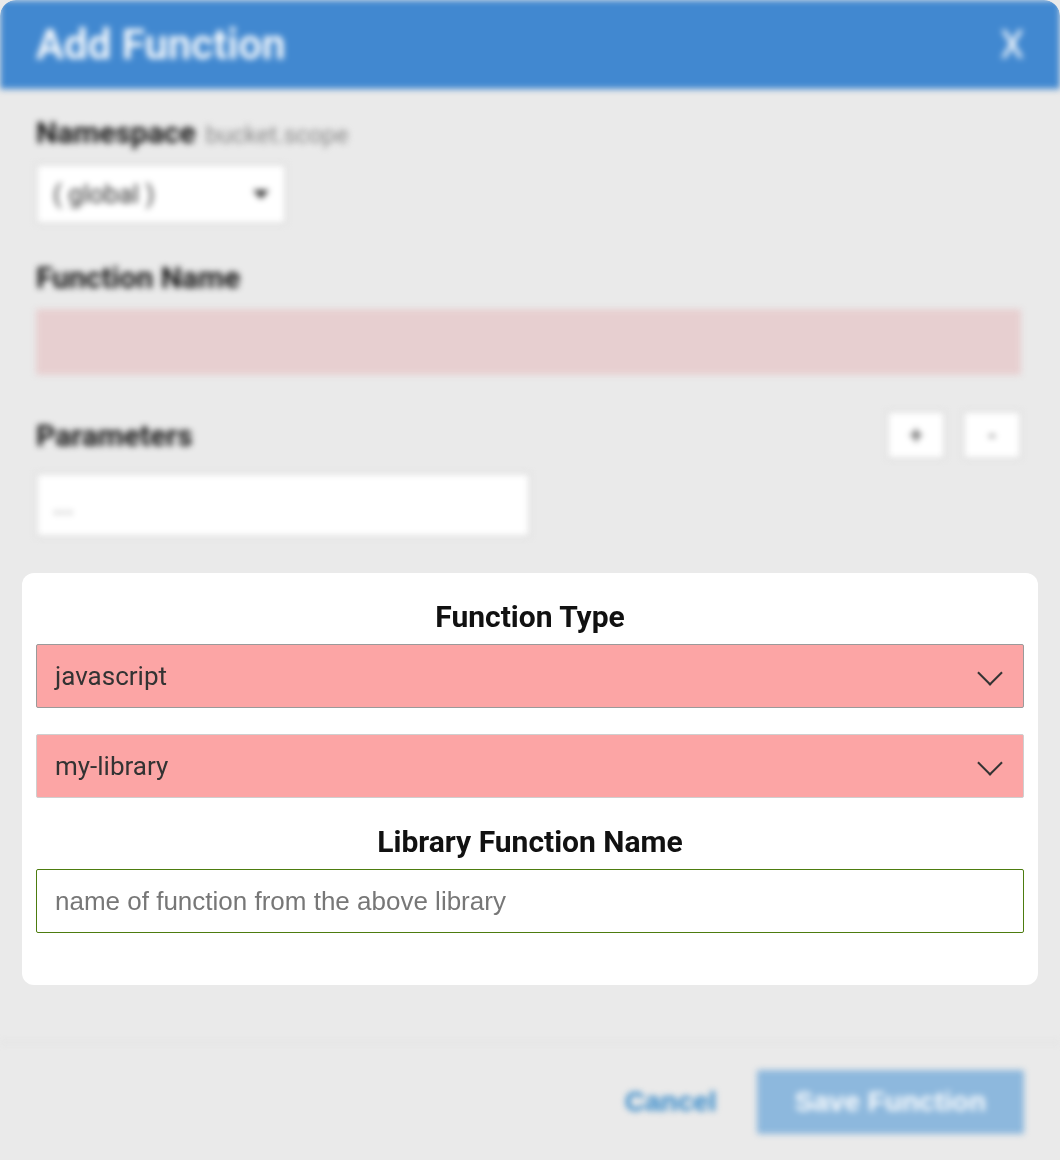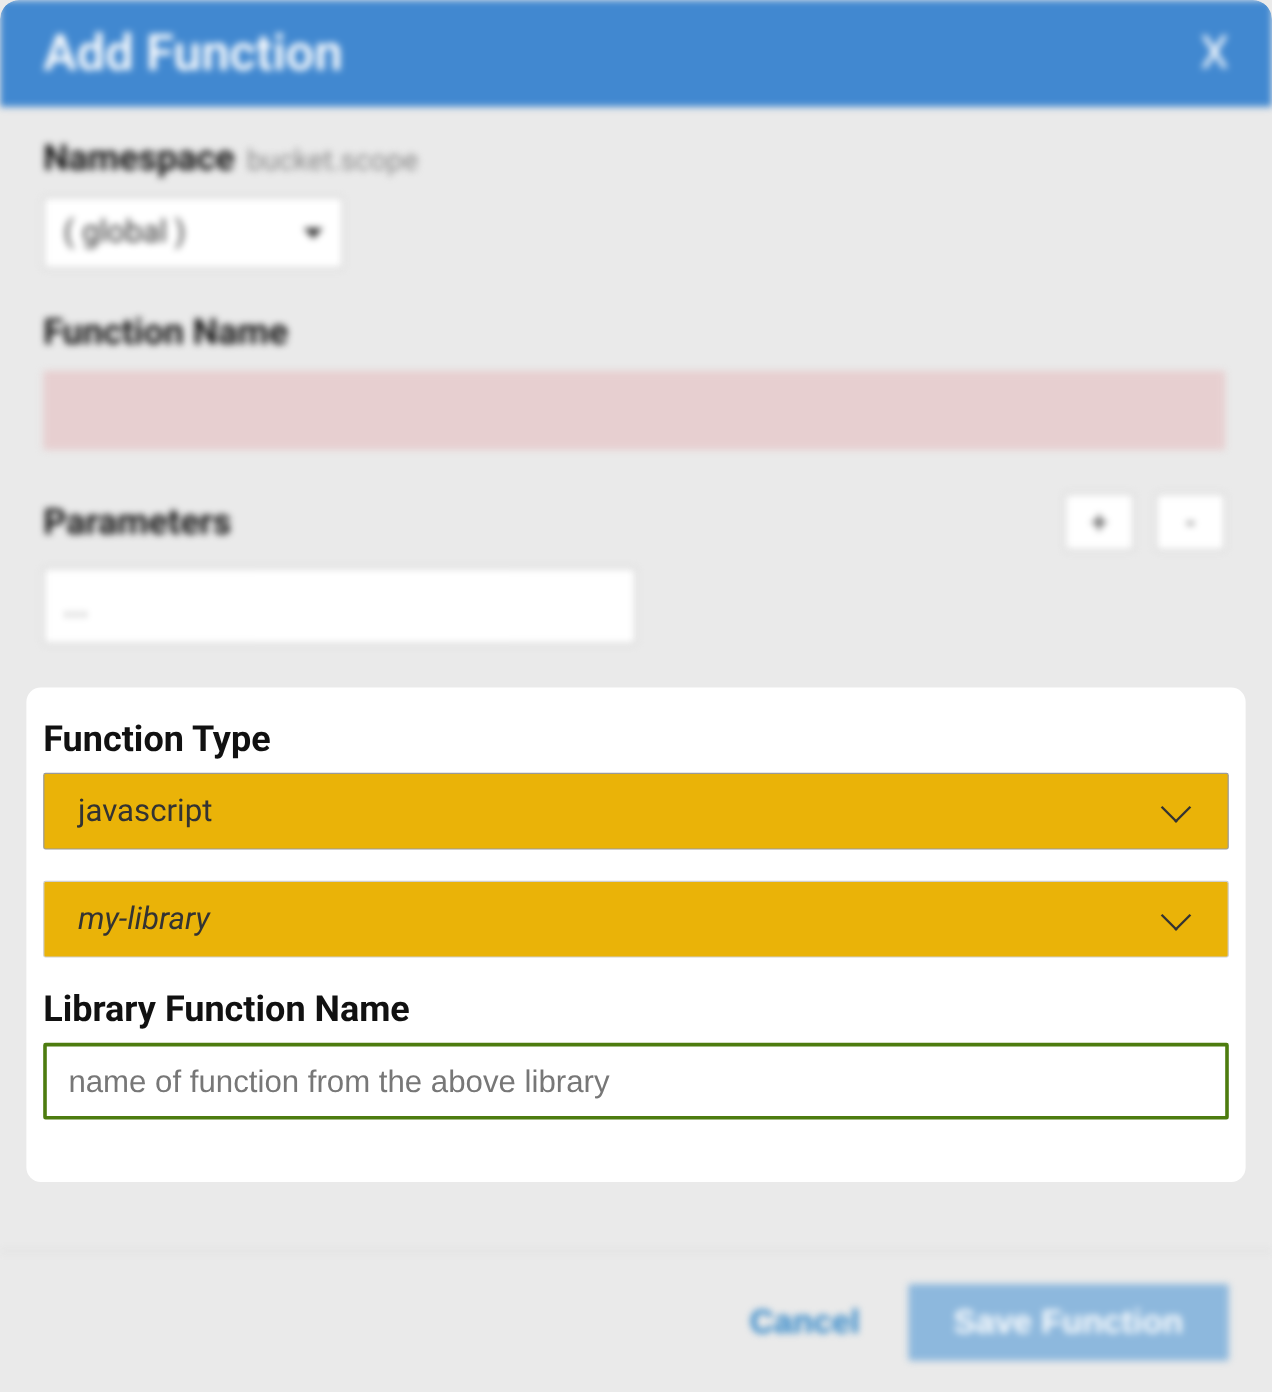--- a/index.html
+++ b/index.html
@@ -8,44 +8,44 @@
 
     .modal { width: 100%; height: 100%; display: flex; flex-direction: column; border-radius: 16px; overflow: hidden; }
 
     .header { background: #4188d0; color: #fff; display: flex; align-items: center; justify-content: space-between; padding: 20px 36px; filter: blur(3px); }
     .header h1 { font-size: 42px; font-weight: 600; }
     .header .close { font-size: 38px; font-weight: 400; cursor: pointer; }
 
     .content { flex: 1; position: relative; }
 
     .blur-section { padding: 26px 36px 0 36px; filter: blur(3px); }
-    .label { font-size: 30px; font-weight: 700; color: #111; }
+    .label { font-size: 30px; font-weight: 700; color: #111; text-align: center; }
     .sublabel { font-size: 24px; color: #888; font-weight: 400; margin-left: 6px; }
     .row { margin-bottom: 36px; }
 
     .select-small { margin-top: 14px; width: 250px; height: 60px; border: 1px solid #bcbcbc; background: #fff; display: flex; align-items: center; justify-content: space-between; padding: 0 16px; font-size: 26px; color: #333; border-radius: 2px; }
     .select-small .caret { width: 0; height: 0; border-left: 8px solid transparent; border-right: 8px solid transparent; border-top: 9px solid #333; }
 
     .fn-name-box { margin-top: 14px; width: 985px; height: 66px; background: #e7cfd0; border-radius: 2px; }
 
     .params-row { display: flex; align-items: center; justify-content: space-between; width: 985px; }
     .param-buttons { display: flex; gap: 18px; }
     .sq-btn { width: 58px; height: 48px; border: 1px solid #bcbcbc; background: #fff; font-size: 24px; color: #333; display: flex; align-items: center; justify-content: center; border-radius: 2px; cursor: pointer; }
 
     .param-input { margin-top: 14px; width: 494px; height: 64px; border: 1px solid #bcbcbc; background: #fff; display: flex; align-items: center; padding: 0 16px; font-size: 26px; color: #777; border-radius: 2px; }
 
     .focus-panel { margin: 28px 22px 0 22px; background: #fff; border-radius: 12px; padding: 26px 14px 40px 14px; }
     .focus-panel .row { margin-bottom: 26px; }
     .focus-panel .label { font-size: 30px; font-weight: 700; color: #111; display: block; margin-bottom: 10px; }
 
-    .wide-select { width: 100%; height: 64px; border: 1px solid #9a9a9a; background: #eab308; display: flex; align-items: center; justify-content: space-between; padding: 0 28px; font-size: 26px; color: #333; border-radius: 2px; cursor: pointer; }
-    .wide-select.light { border-color: #cfcfcf; font-style: italic; }
+    .wide-select { width: 100%; height: 64px; border: 1px solid #9a9a9a; background: #fca5a5; display: flex; align-items: center; justify-content: space-between; padding: 0 18px; font-size: 26px; color: #333; border-radius: 2px; cursor: pointer; }
+    .wide-select.light { border-color: #cfcfcf; }
     .chev { width: 18px; height: 18px; border-right: 2px solid #333; border-bottom: 2px solid #333; transform: rotate(45deg); margin-right: 6px; margin-top: -6px; }
 
-    .text-input { width: 100%; height: 64px; border: 3px solid #4d7c0f; background: #fff; padding: 0 18px; font-size: 26px; color: #777; border-radius: 2px; outline: none; }
+    .text-input { width: 100%; height: 64px; border: 1px solid #4d7c0f; background: #fff; padding: 0 18px; font-size: 26px; color: #777; border-radius: 2px; outline: none; }
     .text-input::placeholder { color: #777; }
 
     .footer { position: absolute; bottom: 0; left: 0; right: 0; height: 118px; border-top: 1px solid #d5d5d5; display: flex; align-items: center; justify-content: flex-end; padding: 0 36px; gap: 40px; filter: blur(3px); }
     .btn-cancel { color: #2f86c8; font-size: 28px; font-weight: 600; background: transparent; border: none; cursor: pointer; }
     .btn-save { background: #8db8dd; color: #fff; font-size: 28px; font-weight: 600; border: none; padding: 16px 38px; border-radius: 2px; cursor: pointer; }
   </style>
 </head>
 <body>
 
 <div class="modal">

